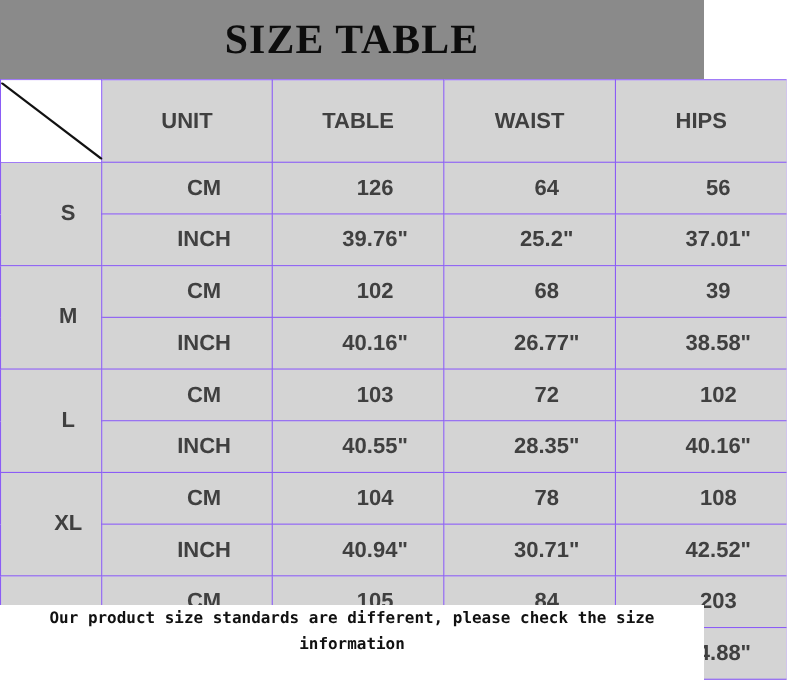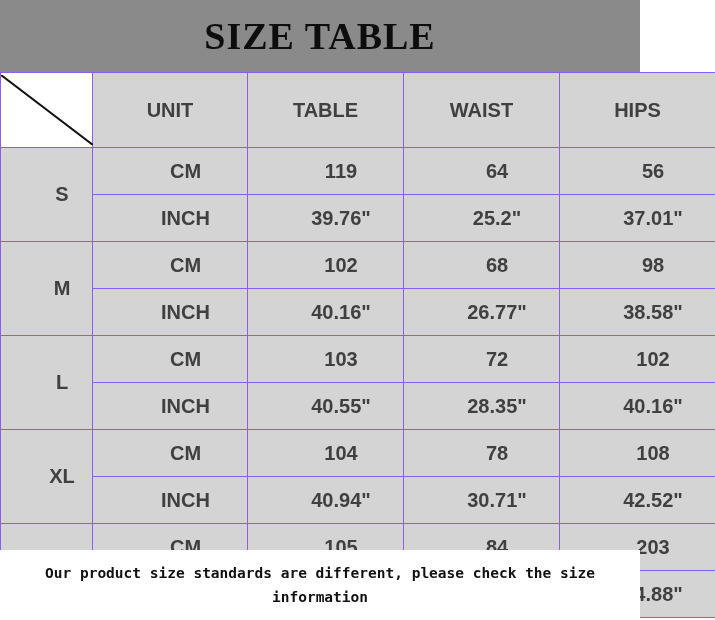--- a/index.html
+++ b/index.html
@@ -77,21 +77,20 @@
   }
   .footer-note {
     position: absolute;
     left: 0;
     right: 0;
     bottom: 0;
     height: 70px;
     background: #ffffff;
     display: flex;
     flex-direction: row;
-    align-items: center;
     justify-content: center;
     text-align: center;
   }
   .footer-note .line {
     font-family: "DejaVu Sans Mono", monospace;
     font-size: 14.5px;
     font-weight: bold;
     color: #111111;
     line-height: 24px;
     letter-spacing: 0px;
@@ -123,37 +122,37 @@
         </td>
         <td>UNIT</td>
         <td>TABLE</td>
         <td>WAIST</td>
         <td>HIPS</td>
       </tr>
 
       <tr class="data-row">
         <td class="size-cell" rowspan="2">S</td>
         <td>CM</td>
-        <td>119</td>
+        <td>126</td>
         <td>64</td>
         <td>56</td>
       </tr>
       <tr class="data-row">
         <td>INCH</td>
         <td>39.76"</td>
         <td>25.2"</td>
         <td>37.01"</td>
       </tr>
 
       <tr class="data-row">
         <td class="size-cell" rowspan="2">M</td>
         <td>CM</td>
         <td>102</td>
         <td>68</td>
-        <td>98</td>
+        <td>39</td>
       </tr>
       <tr class="data-row">
         <td>INCH</td>
         <td>40.16"</td>
         <td>26.77"</td>
         <td>38.58"</td>
       </tr>
 
       <tr class="data-row">
         <td class="size-cell" rowspan="2">L</td>

